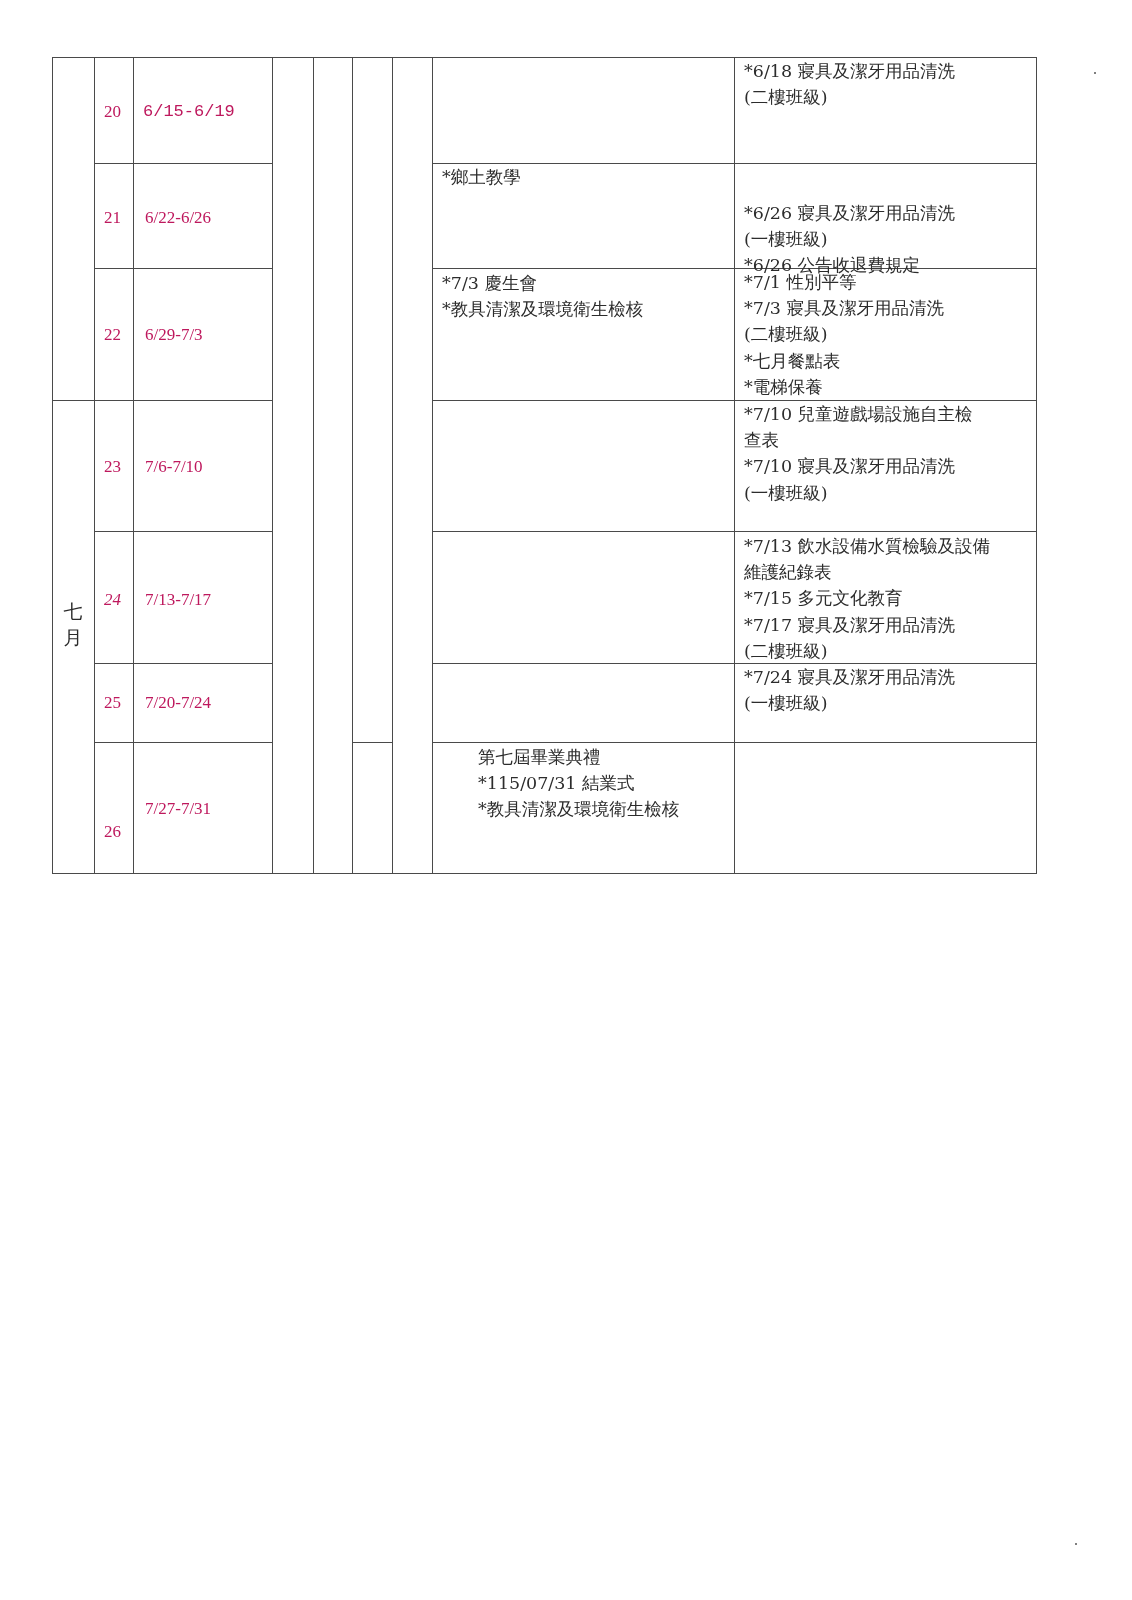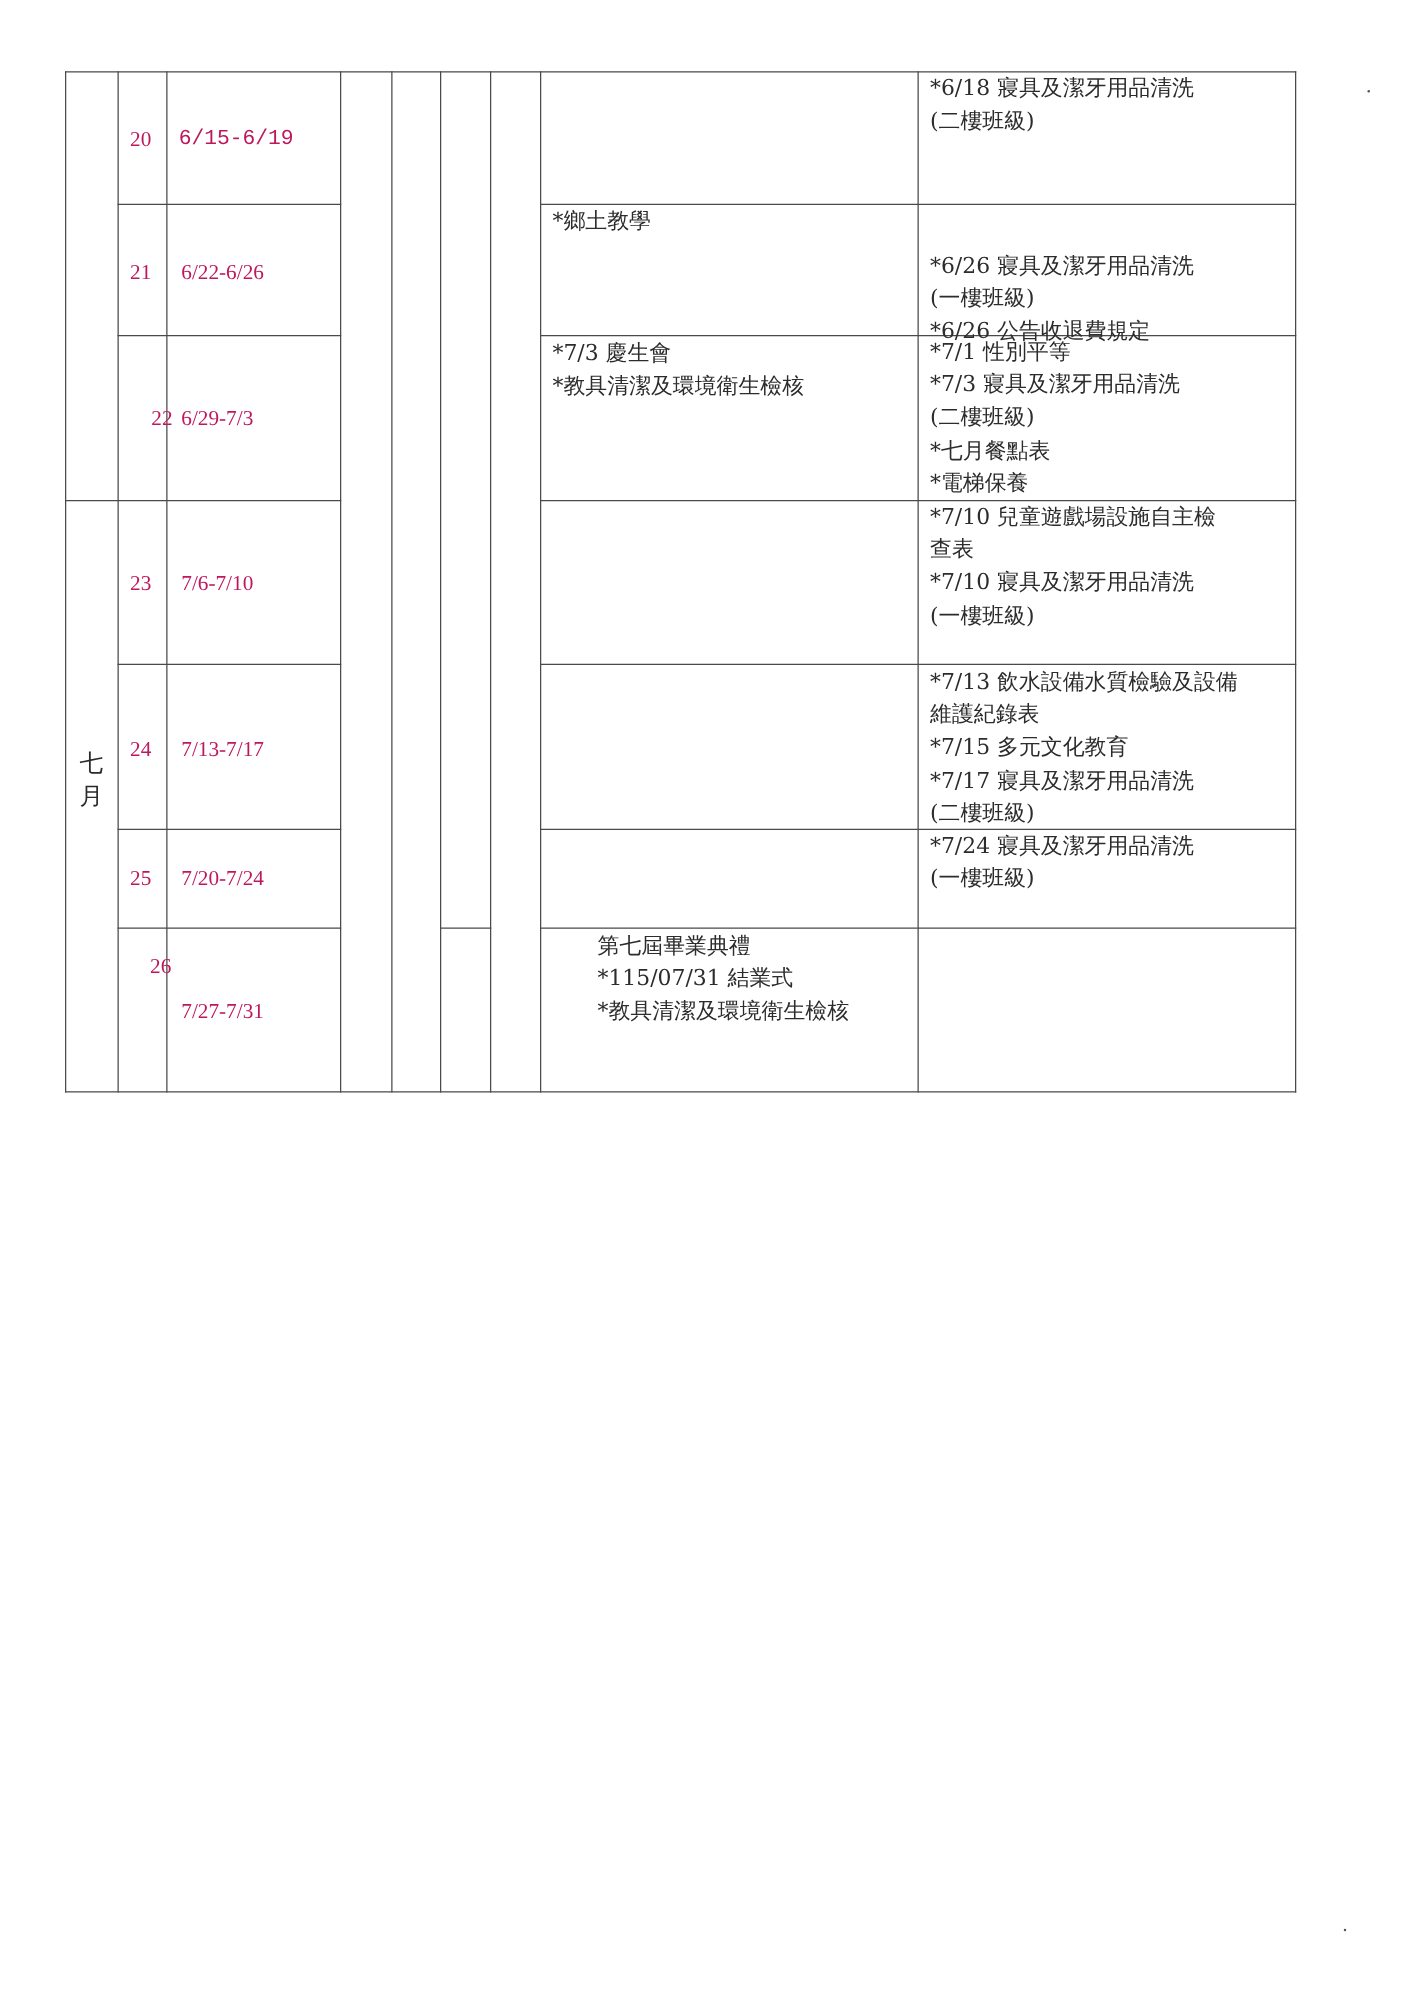--- a/index.html
+++ b/index.html
@@ -50,25 +50,25 @@
 
   <div class="hline" style="left:52px;top:873px;width:985px;"></div>
 
   <div class="month" style="left:53px;top:598px;">
     <div>七</div>
     <div>月</div>
   </div>
 
   <div class="txt num" style="left:104px;top:99px;">20</div>
   <div class="txt num" style="left:104px;top:205px;">21</div>
-  <div class="txt num" style="left:104px;top:322px;margin-left:17px;">22</div>
+  <div class="txt num" style="left:104px;top:322px;">22</div>
   <div class="txt num" style="left:104px;top:454px;">23</div>
-  <div class="txt num" style="left:104px;top:587px;">24</div>
+  <div class="txt num" style="left:104px;top:587px;font-style:italic;">24</div>
   <div class="txt num" style="left:104px;top:690px;">25</div>
-  <div class="txt num" style="left:104px;top:760px;margin-left:16px;">26</div>
+  <div class="txt num" style="left:104px;top:819px;">26</div>
 
   <div class="txt num" style="left:143px;top:99px;font-family:Liberation Mono, monospace;">6/15-6/19</div>
   <div class="txt num" style="left:145px;top:205px;">6/22-6/26</div>
   <div class="txt num" style="left:145px;top:322px;">6/29-7/3</div>
   <div class="txt num" style="left:145px;top:454px;">7/6-7/10</div>
   <div class="txt num" style="left:145px;top:587px;">7/13-7/17</div>
   <div class="txt num" style="left:145px;top:690px;">7/20-7/24</div>
   <div class="txt num" style="left:145px;top:796px;">7/27-7/31</div>
 
   <div class="cell" style="left:442px;top:164px;">

